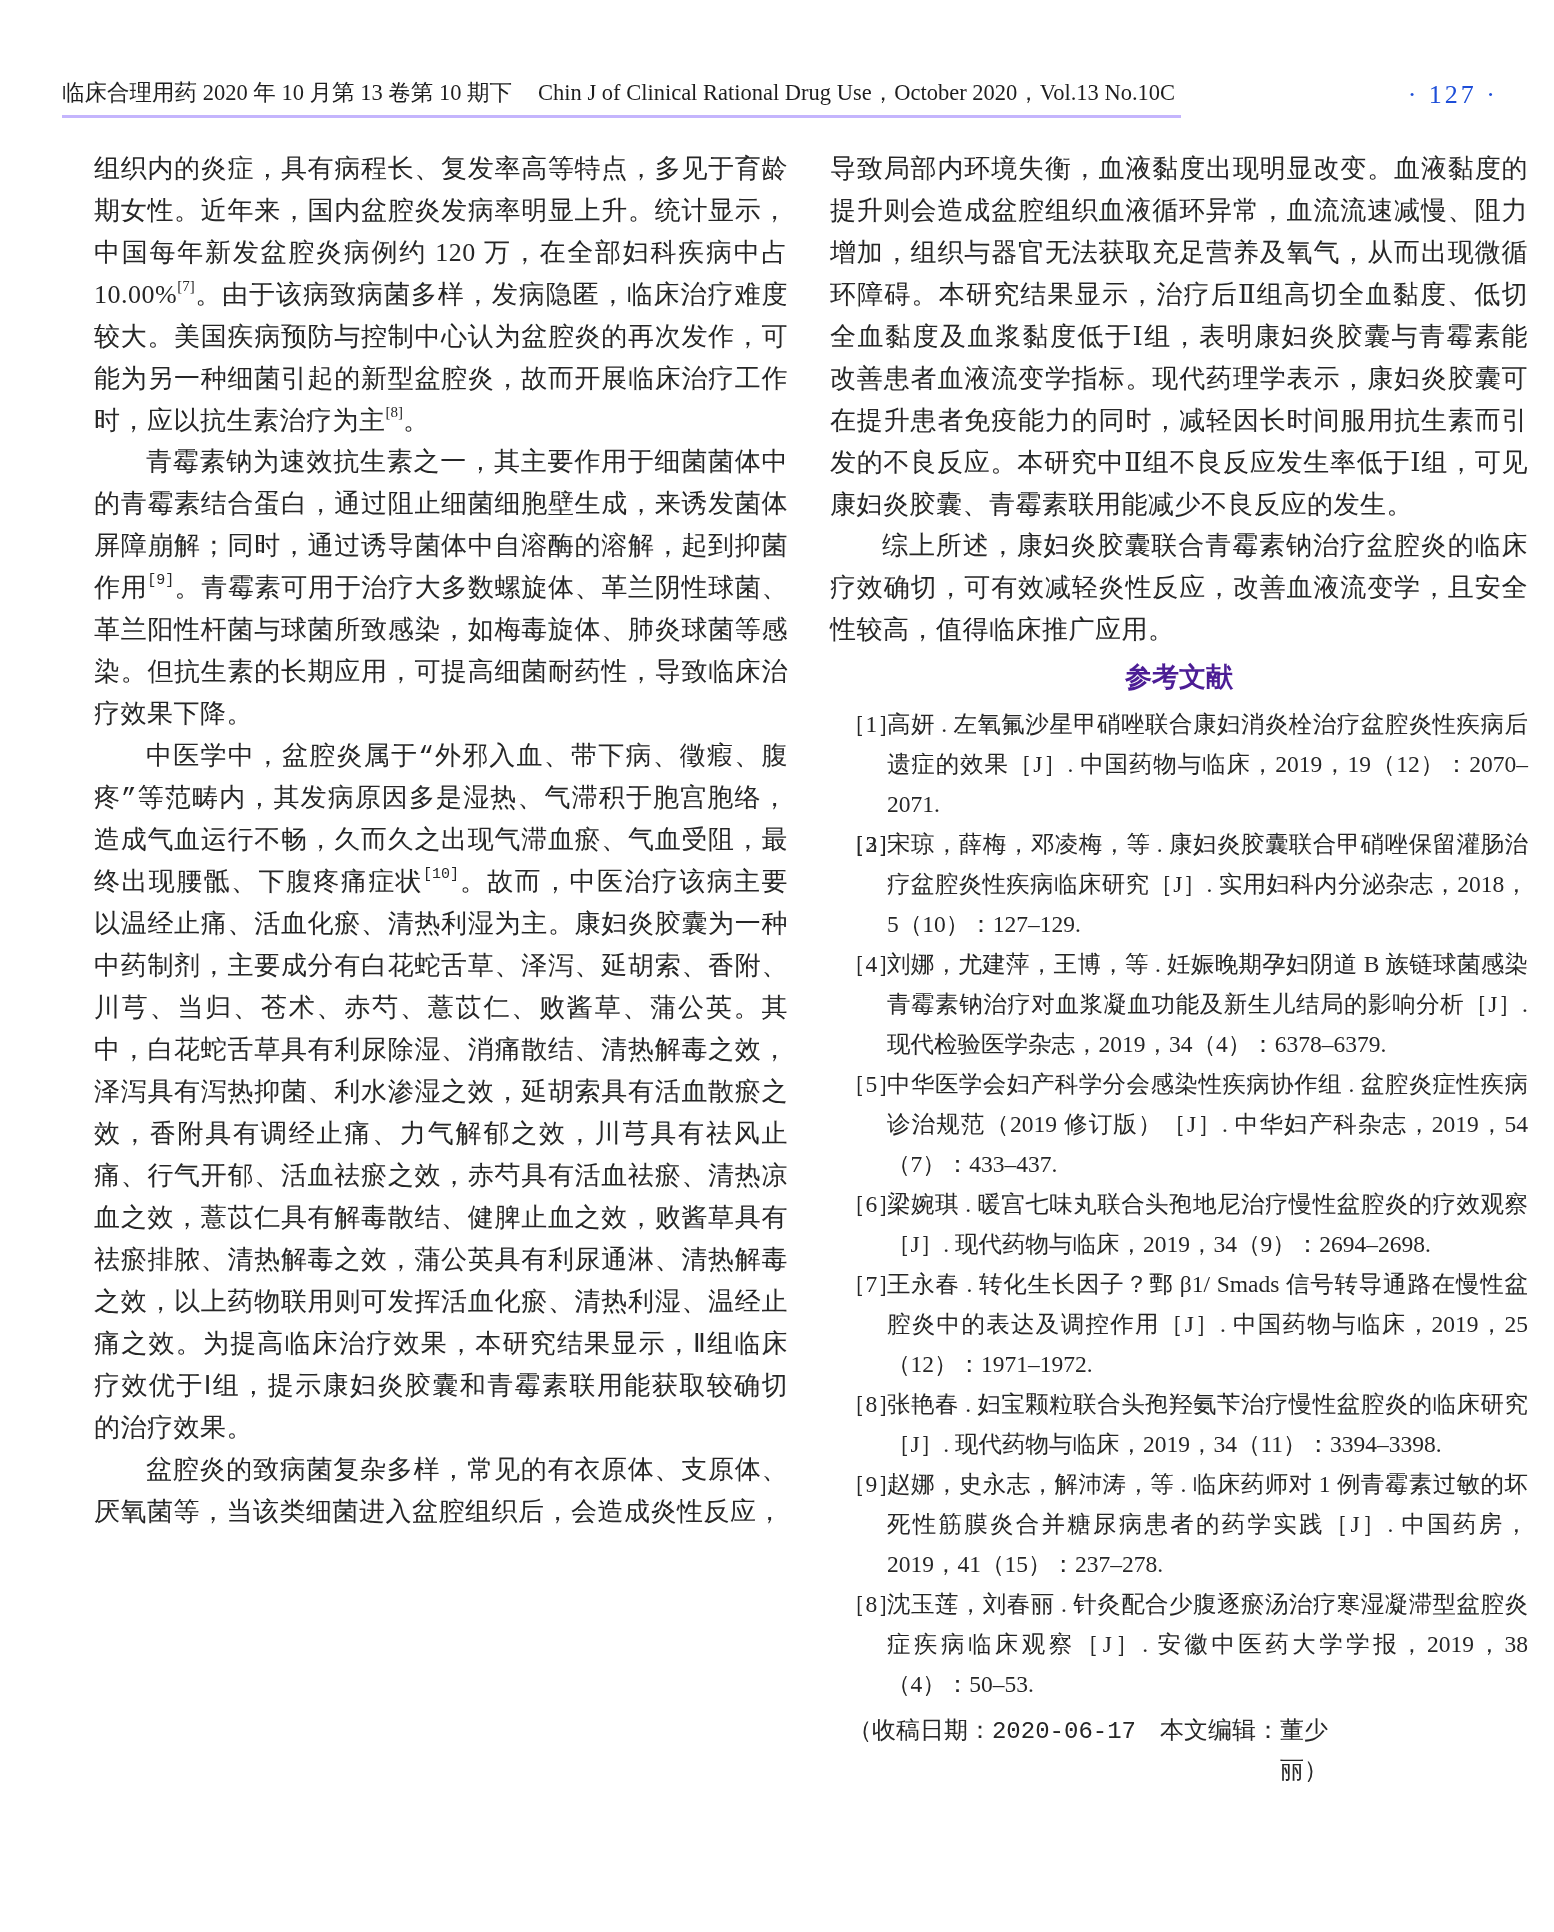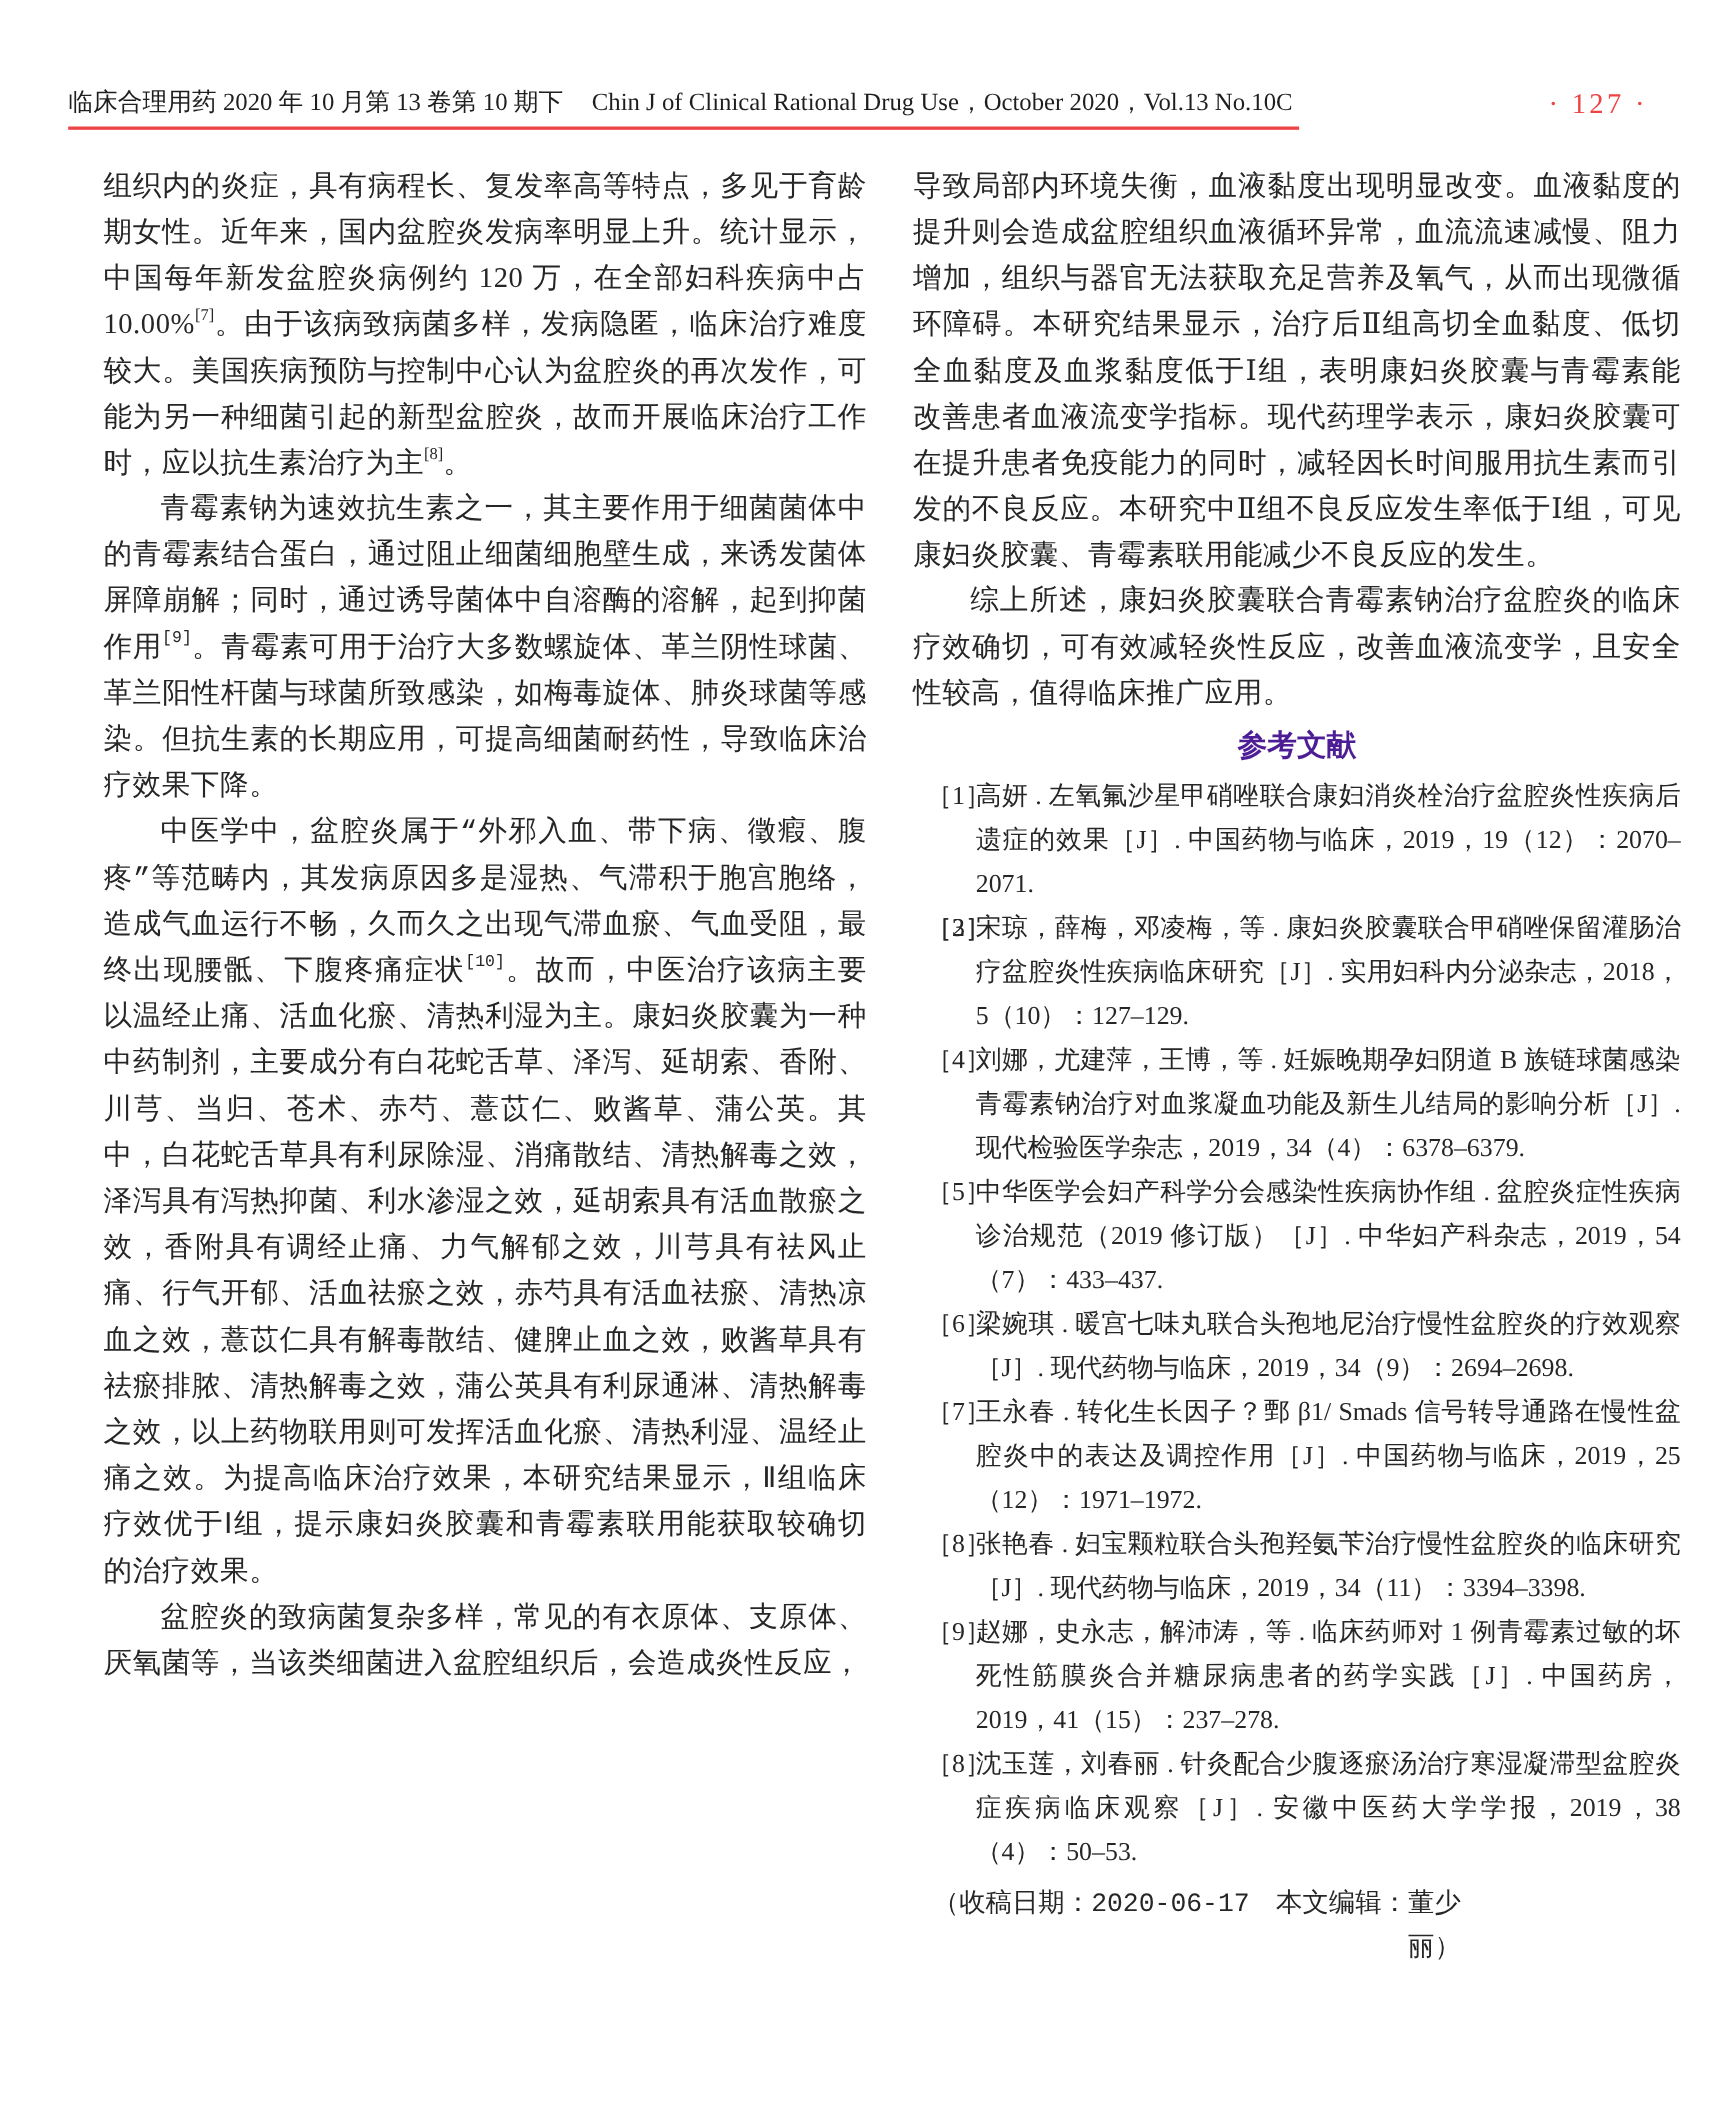--- a/index.html
+++ b/index.html
@@ -18,34 +18,34 @@
     position: absolute;
     left: 62px;
     top: 80px;
     right: 56px;
     height: 40px;
   }
   .header-main {
     display: inline-block;
     font-size: 22.5px;
     line-height: 26px;
-    border-bottom: 3px solid #ef4444;
+    border-bottom: 3px solid #c4b5fd;
     padding-bottom: 9px;
     padding-right: 6px;
     white-space: nowrap;
     color: #1e1e1e;
   }
   .header-main .cn { margin-right: 26px; }
   .page-number {
     position: absolute;
     right: 0;
     top: 0;
     font-size: 26px;
     letter-spacing: 3px;
-    color: #ef4444;
+    color: #1d4ed8;
   }
   
   .column {
     position: absolute;
     top: 148px;
     margin-left: 32px;
   }
   .column.left  { left: 62px;  width: 694px; }
   .column.right { left: 798px; width: 698px; }
   .para {

